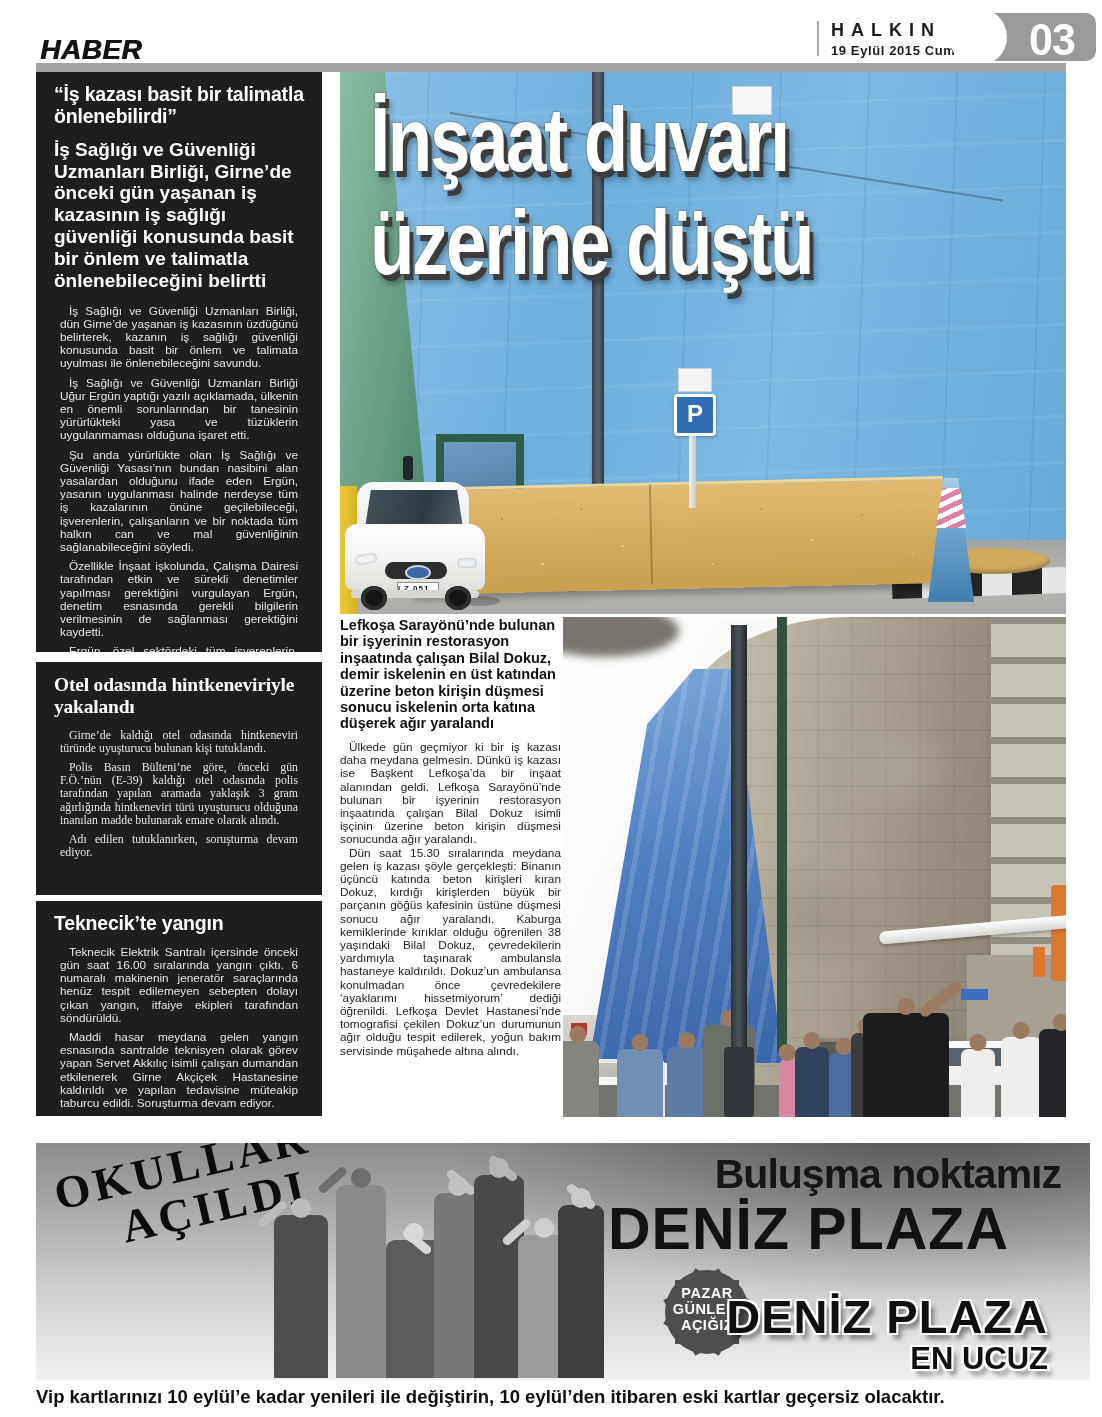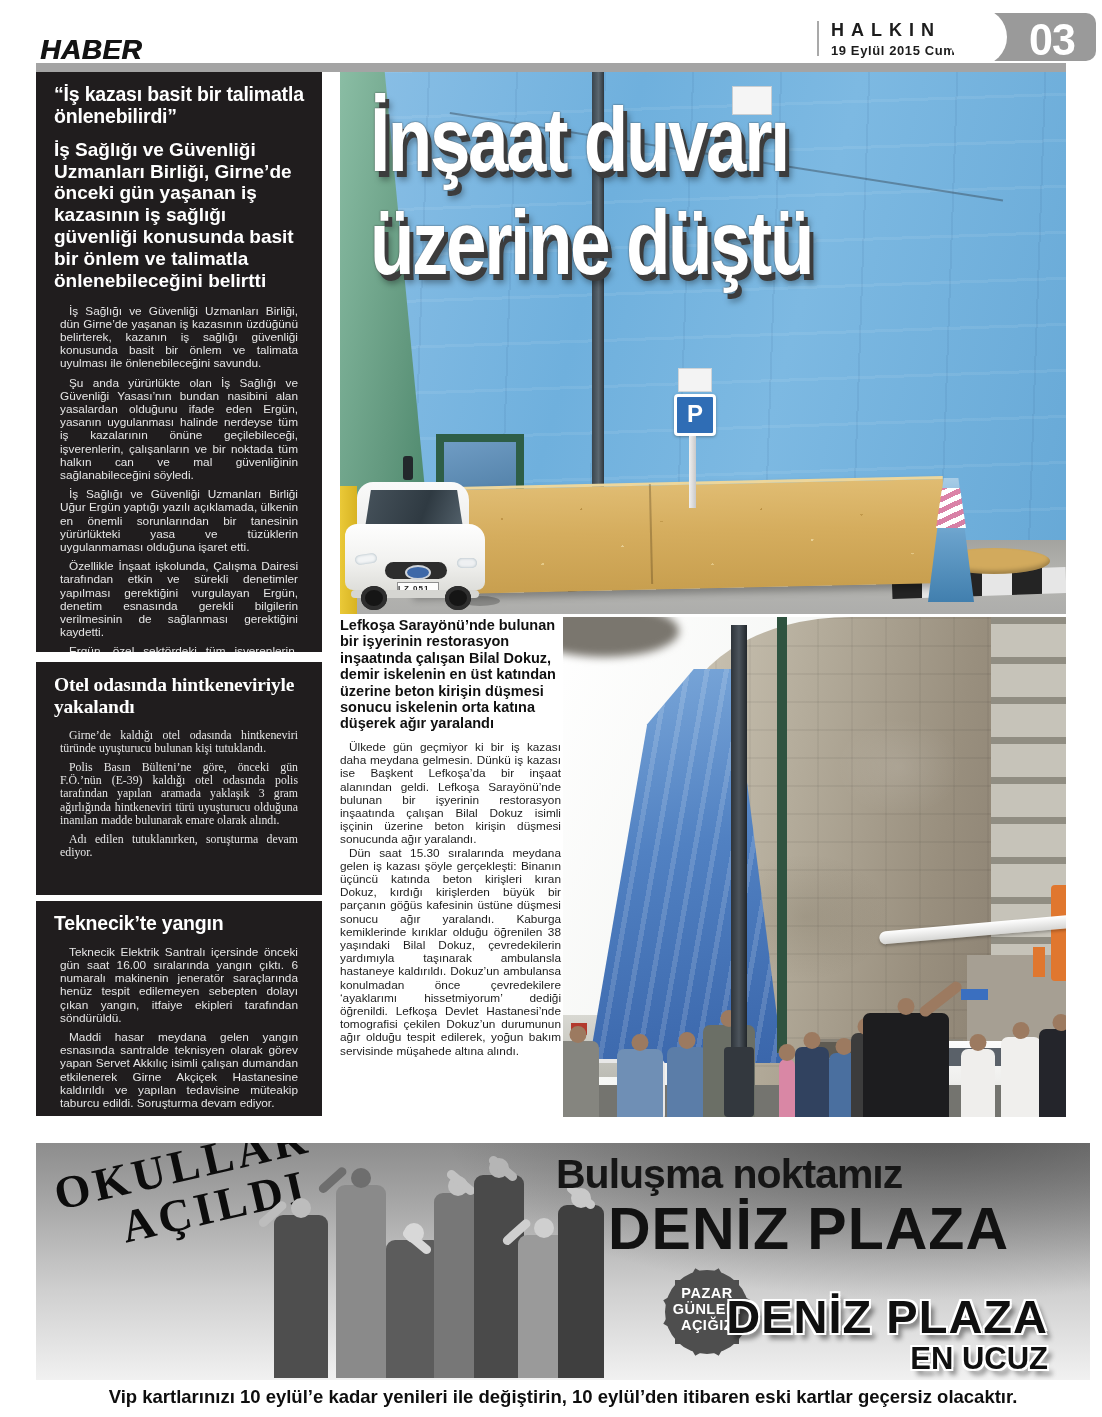--- a/index.html
+++ b/index.html
@@ -173,56 +173,56 @@
   .okullar{left:14px;top:30px;transform:rotate(-13deg);transform-origin:left top;
     font-family:"Liberation Serif",serif;font-weight:bold;color:#0c0c0c;
     font-size:46px;letter-spacing:4px;line-height:1.02;}
   .okullar .l2{margin-left:58px;}
   .kids{left:230px;top:2px;width:338px;height:233px;}
   .kid{position:absolute;border-radius:9px 9px 0 0;}
   .kid::before{content:"";position:absolute;top:-17px;left:50%;transform:translateX(-50%);
     width:20px;height:20px;border-radius:50%;background:var(--skin,#c9c9c9);}
   .kid .thumb{position:absolute;width:34px;height:9px;border-radius:5px;background:var(--skin,#c9c9c9);
     transform:rotate(-42deg);transform-origin:left center;}
-  .bulusma{left:520px;top:8px;width:505px;text-align:left;font-size:41px;font-weight:bold;
+  .bulusma{left:520px;top:8px;width:505px;text-align:right;font-size:41px;font-weight:bold;
     letter-spacing:-1px;color:#161616;}
   .deniz1{left:520px;top:52px;width:505px;text-align:center;font-size:59px;font-weight:bold;
     letter-spacing:1px;color:#121212;}
   .badge{left:620px;top:118px;width:102px;height:102px;}
   .badge .star{position:absolute;left:19px;top:19px;width:64px;height:64px;background:#4e4e4e;}
   .badge .s2{transform:rotate(30deg);} .badge .s3{transform:rotate(60deg);}
   .badge .disc{position:absolute;left:9px;top:9px;width:84px;height:84px;border-radius:50%;background:#4e4e4e;}
   .badge .txt{position:absolute;left:0;top:24px;width:102px;text-align:center;color:#fff;
     font-weight:bold;font-size:14.5px;line-height:1.12;letter-spacing:0.5px;}
   .poster{position:absolute;right:42px;text-align:right;font-weight:bold;color:#101010;
     text-shadow:-2px -2px 0 #fff,2px -2px 0 #fff,-2px 2px 0 #fff,2px 2px 0 #fff,5px 6px 5px rgba(0,0,0,0.45);}
   .neguney{top:130px;font-size:21px;letter-spacing:0.5px;}
   .deniz2{top:150px;font-size:47px;letter-spacing:1px;line-height:1.0;}
   .enucuz{top:198px;font-size:31px;}
-  .tagline{left:36px;top:1386px;width:1054px;text-align:center;font-size:18.5px;font-weight:bold;color:#0e0e0e;}
+  .tagline{left:36px;top:1386px;width:1054px;text-align:left;font-size:18.5px;font-weight:bold;color:#0e0e0e;}
 </style>
 </head>
 <body>
 
 <div class="abs haber">HABER</div>
 <div class="abs mast-divider"></div>
 <div class="abs mast-title">HALKIN SESİ</div>
 <div class="abs mast-date">19 Eylül 2015 Cumartesi</div>
 <div class="abs pagenum-box"></div>
 <div class="abs pagenum-notch"></div>
 <div class="abs pagenum">03</div>
 <div class="abs gray-bar"></div>
 
 <div class="abs blackbox bb1">
   <h2 class="article-title">“İş kazası basit bir talimatla önlenebilirdi”</h2>
   <div class="article-subtitle">İş Sağlığı ve Güvenliği Uzmanları Birliği, Girne’de önceki gün yaşanan iş kazasının iş sağlığı güvenliği konusunda basit bir önlem ve talimatla önlenebileceğini belirtti</div>
   <div class="article-body">
     <p>İş Sağlığı ve Güvenliği Uzmanları Birliği, dün Girne’de yaşanan iş kazasının üzdüğünü belirterek, kazanın iş sağlığı güvenliği konusunda basit bir önlem ve talimata uyulması ile önlenebileceğini savundu.</p>
+    <p>İş Sağlığı ve Güvenliği Uzmanları Birliği Uğur Ergün yaptığı yazılı açıklamada, ülkenin en önemli sorunlarından bir tanesinin yürürlükteki yasa ve tüzüklerin uygulanmaması olduğuna işaret etti.</p>
     <p>Şu anda yürürlükte olan İş Sağlığı ve Güvenliği Yasası’nın bundan nasibini alan yasalardan olduğunu ifade eden Ergün, yasanın uygulanması halinde nerdeyse tüm iş kazalarının önüne geçilebileceği, işverenlerin, çalışanların ve bir noktada tüm halkın can ve mal güvenliğinin sağlanabileceğini söyledi.</p>
-    <p>İş Sağlığı ve Güvenliği Uzmanları Birliği Uğur Ergün yaptığı yazılı açıklamada, ülkenin en önemli sorunlarından bir tanesinin yürürlükteki yasa ve tüzüklerin uygulanmaması olduğuna işaret etti.</p>
     <p>Özellikle İnşaat işkolunda, Çalışma Dairesi tarafından etkin ve sürekli denetimler yapılması gerektiğini vurgulayan Ergün, denetim esnasında gerekli bilgilerin verilmesinin de sağlanması gerektiğini kaydetti.</p>
     <p>Ergün, özel sektördeki tüm işverenlerin, kendi çalışanlarının ve güvenlikleri için, devletin denetim yapmasını beklemeden İş Sağlığı Güvenliği Yasası’nın gerektirdiği risk değerlendirme ağırlığında hazırlatması gerektiğine dikkat çekerek, öngörülen tüm önlemlerin alınmasının önemine değindi.</p>
   </div>
 </div>
 
 <div class="abs blackbox bb2">
   <h2 class="article-title">Otel odasında hintkeneviriyle yakalandı</h2>
   <div class="article-body">
     <p>Girne’de kaldığı otel odasında hintkeneviri türünde uyuşturucu bulunan kişi tutuklandı.</p>
     <p>Polis Basın Bülteni’ne göre, önceki gün F.Ö.’nün (E-39) kaldığı otel odasında polis tarafından yapılan aramada yaklaşık 3 gram ağırlığında hintkeneviri türü uyuşturucu olduğuna inanılan madde bulunarak emare olarak alındı.</p>

